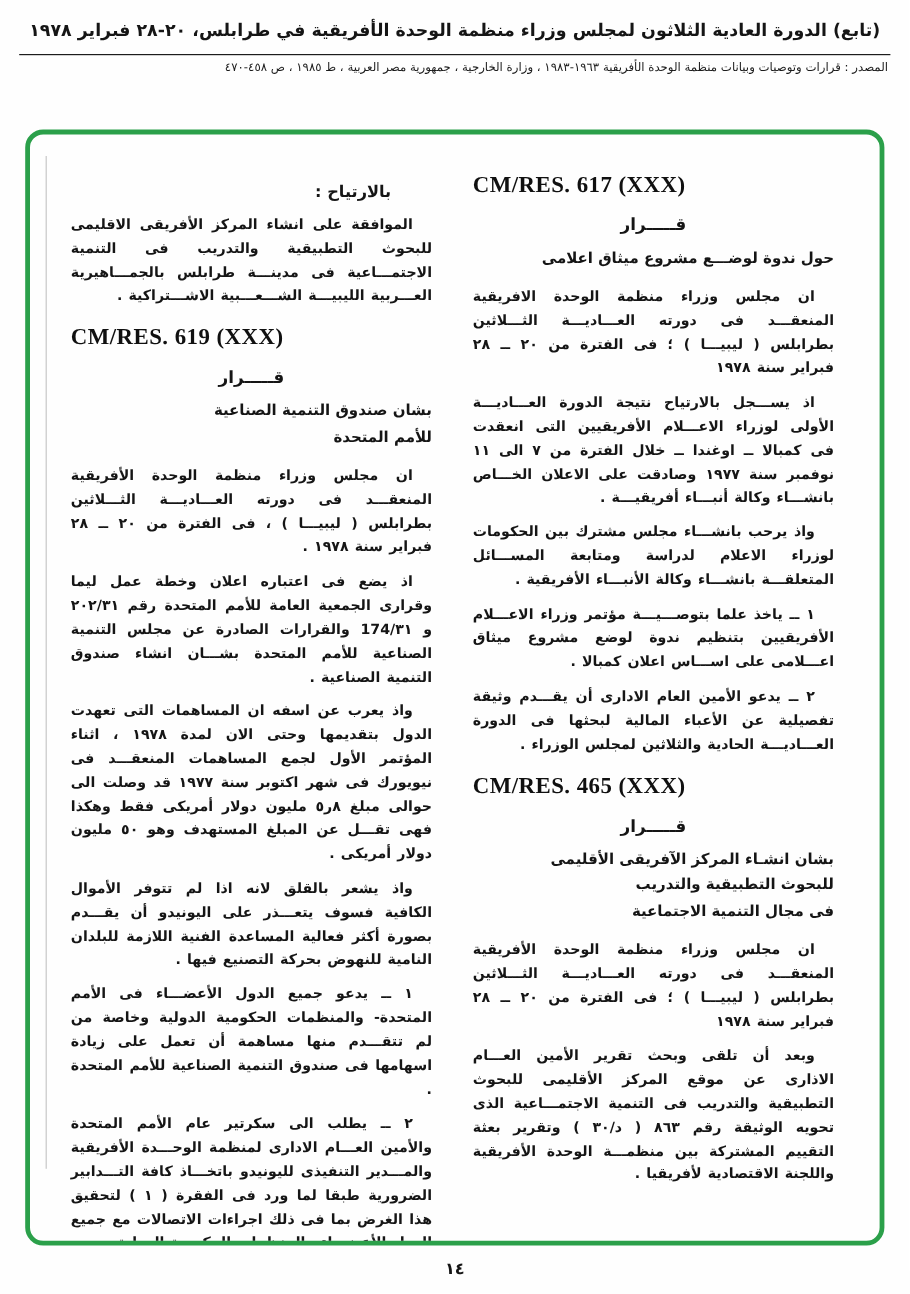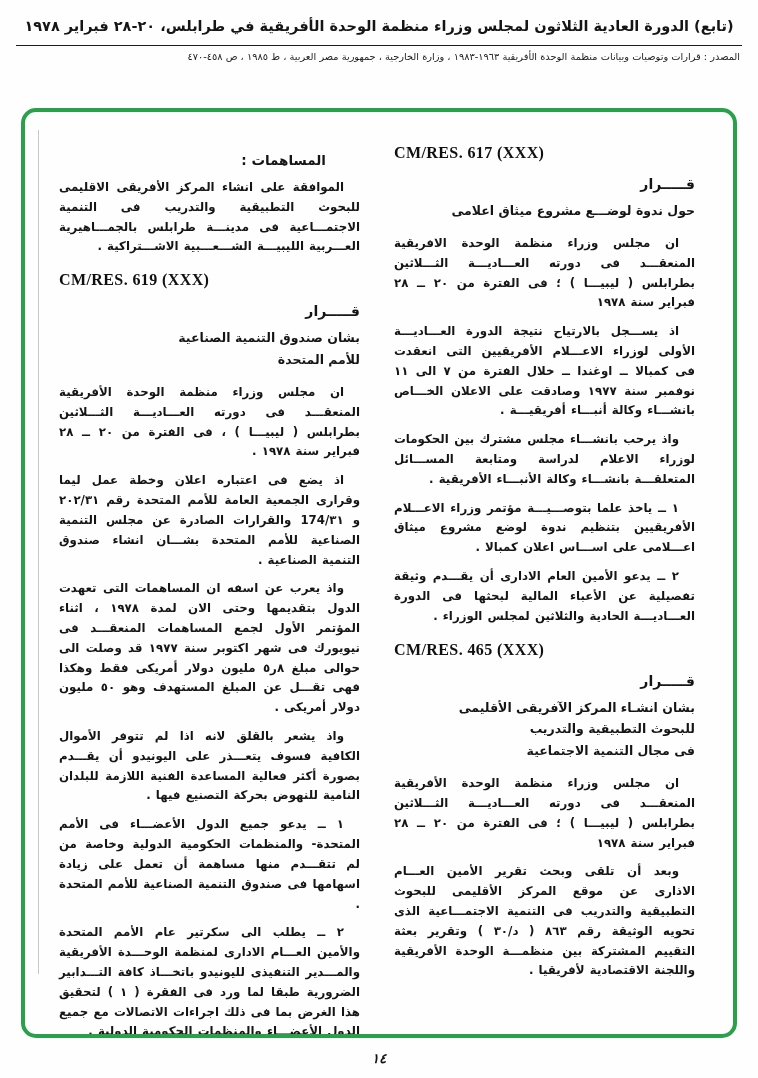--- a/index.html
+++ b/index.html
@@ -35,45 +35,45 @@
     position:absolute; left:13px; top:18px; bottom:60px; width:1px;
     background:#c8c8c8;
   }
   .columns { display:flex; direction:rtl; gap:34px; height:100%; }
   .col { flex:1 1 0; direction:rtl; min-width:0; }
 
   
   .res-code {
     direction:ltr; text-align:left;
     font-family:"Liberation Serif", serif;
-    font-size:16px; font-weight:700; letter-spacing:0.4px;
+    font-size:19px; font-weight:700; letter-spacing:0.4px;
     margin:14px 0 14px 0; color:#101010;
   }
   .res-code.first { margin-top:2px; }
   .res-heading {
-    text-align:right; font-weight:bold; font-size:14px;
+    text-align:center; font-weight:bold; font-size:14px;
     margin:4px 0 8px 0; letter-spacing:1px;
   }
   .res-subtitle {
     font-weight:bold; font-size:12.5px;
     white-space:pre-line; line-height:1.75; margin:0 0 12px 0;
   }
   .para {
     font-size:11.8px; line-height:1.68; text-align:justify;
     text-indent:16px; margin-bottom:9px; word-spacing:1px;font-weight:bold;
   }
   .decides {
     font-weight:bold; font-size:13.5px; margin:10px 34px 10px 0;
     letter-spacing:0.5px;
   }
 
   
   .page-number {
     position:absolute; bottom:12px; left:0; width:100%;
-    text-align:center; font-size:13.5px; font-weight:bold;font-style:italic;
+    text-align:center; font-size:13.5px; font-weight:bold;
   }
 </style>
 </head>
 <body>
 
 <div class="page">
 
   <header class="header">
     <div class="header-title">(تابع) الدورة العادية الثلاثون لمجلس وزراء منظمة الوحدة الأفريقية في طرابلس، ٢٠-٢٨ فبراير ١٩٧٨</div>
     <div class="header-rule"></div>
@@ -97,21 +97,21 @@
         <div class="res-code">CM/RES. 465 (XXX)</div>
         <h2 class="res-heading">قـــــرار</h2>
         <h3 class="res-subtitle">بشان انشـاء المركز الآفريقى الأقليمى
 للبحوث التطبيقية والتدريب
 فى مجال التنمية الاجتماعية</h3>
         <p class="para">ان مجلس وزراء منظمة الوحدة الأفريقية المنعقـــد فى دورته العـــاديـــة الثـــلاثين بطرابلس ( ليبيـــا ) ؛ فى الفترة من ٢٠ ــ ٢٨ فبراير سنة ١٩٧٨</p>
         <p class="para">وبعد أن تلقى وبحث تقرير الأمين العـــام الاذارى عن موقع المركز الأقليمى للبحوث التطبيقية والتدريب فى التنمية الاجتمـــاعية الذى تحويه الوثيقة رقم ٨٦٣ ( د/٣٠ ) وتقرير بعثة التقييم المشتركة بين منظمـــة الوحدة الأفريقية واللجنة الاقتصادية لأفريقيا .</p>
       </section>
 
       <section class="col col-left">
-        <div class="decides">المساهمات :</div>
+        <div class="decides">بالارتياح :</div>
         <p class="para">الموافقة على انشاء المركز الأفريقى الاقليمى للبحوث التطبيقية والتدريب فى التنمية الاجتمـــاعية فى مدينـــة طرابلس بالجمـــاهيرية العـــربية الليبيـــة الشـــعـــبية الاشـــتراكية .</p>
 
         <div class="res-code">CM/RES. 619 (XXX)</div>
         <h2 class="res-heading">قـــــرار</h2>
         <h3 class="res-subtitle">بشان صندوق التنمية الصناعية
 للأمم المتحدة</h3>
         <p class="para">ان مجلس وزراء منظمة الوحدة الأفريقية المنعقـــد فى دورته العـــاديـــة الثـــلاثين بطرابلس ( ليبيـــا ) ، فى الفترة من ٢٠ ــ ٢٨ فبراير سنة ١٩٧٨ .</p>
         <p class="para">اذ يضع فى اعتباره اعلان وخطة عمل ليما وقرارى الجمعية العامة للأمم المتحدة رقم ٢٠٢/٣١ و 174/٣١ والقرارات الصادرة عن مجلس التنمية الصناعية للأمم المتحدة بشـــان انشاء صندوق التنمية الصناعية .</p>
         <p class="para">واذ يعرب عن اسفه ان المساهمات التى تعهدت الدول بتقديمها وحتى الان لمدة ١٩٧٨ ، اثناء المؤتمر الأول لجمع المساهمات المنعقـــد فى نيويورك فى شهر اكتوبر سنة ١٩٧٧ قد وصلت الى حوالى مبلغ ٨ر٥ مليون دولار أمريكى فقط وهكذا فهى تقـــل عن المبلغ المستهدف وهو ٥٠ مليون دولار أمريكى .</p>
         <p class="para">واذ يشعر بالقلق لانه اذا لم تتوفر الأموال الكافية فسوف يتعـــذر على اليونيدو أن يقـــدم بصورة أكثر فعالية المساعدة الفنية اللازمة للبلدان النامية للنهوض بحركة التصنيع فيها .</p>

